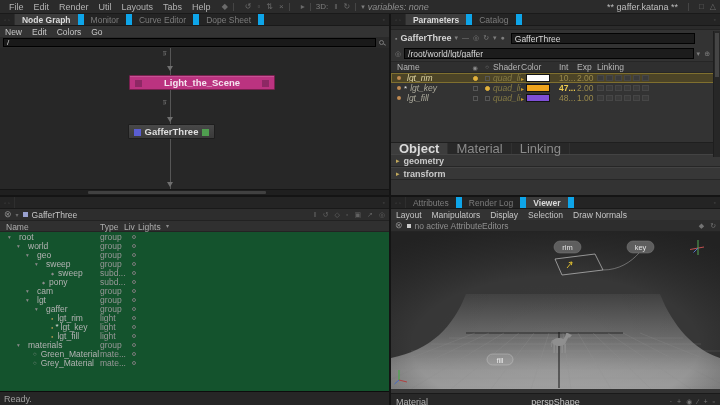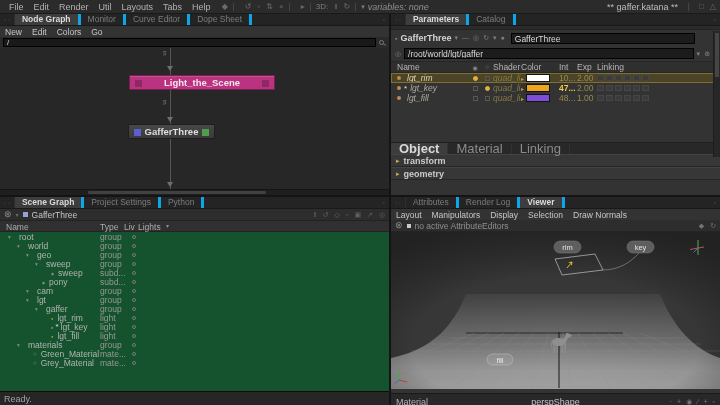--- a/index.html
+++ b/index.html
@@ -20,21 +20,21 @@
   
   .panel{position:absolute;background:#333;overflow:hidden}
   #p-nodegraph{left:0;top:14px;width:389px;height:181px}
   #p-params{left:391px;top:14px;width:329px;height:181px}
   #p-scenegraph{left:0;top:197px;width:389px;height:208px}
   #p-viewer{left:391px;top:197px;width:329px;height:208px}
 
   
   .tabbar{height:12px;background:#242424;display:flex;align-items:stretch;font-size:8.5px;color:#7c7c7c;border-bottom:1px solid #191919}
   .tb-grip{display:flex;align-items:center;gap:2px;color:#585858;font-size:6px;padding:0 4px;border-right:1px solid #2e2e2e}
-  .tab{display:flex;align-items:flex-start;padding:0 7px;border-right:3px solid #0ea5e9;white-space:nowrap}
+  .tab{display:flex;align-items:flex-end;padding:0 7px;border-right:6px solid #0ea5e9;white-space:nowrap}
   .tab.active{background:#3d3d3d;color:#dadada;font-weight:bold}
   .tb-end{margin-left:auto;display:flex;align-items:center;color:#575757;font-size:7px;padding:0 4px}
 
   
   .ng-menubar{height:11px;background:#333;display:flex;align-items:center;font-size:8.5px;color:#c7c7c7}
   .ng-menubar .mitem{padding:0 5px}
   .ng-pathrow{height:11px;background:#2a2a2a;display:flex;align-items:center;gap:3px;padding:0 3px}
   .ng-input{flex:1;height:9px;background:#191919;border:1px solid #000;color:#dcdcdc;font-size:8px;line-height:7px;padding-left:3px}
   .mag{width:5px;height:5px;border:1px solid #777;border-radius:50%;position:relative;margin-right:2px;flex:0 0 auto}
   .mag::after{content:"";position:absolute;width:3px;height:1px;background:#777;right:-3px;bottom:-1px;transform:rotate(38deg)}
@@ -385,48 +385,36 @@
         <span>Material</span>
       </div>
       <div class="pp-subtab">
         <span>Linking</span>
       </div>
     </div>
   <div>
 
       <div class="pp-section">
         <span class="sec-arrow">▸</span>
-        <span>transform</span>
+        <span>geometry</span>
       </div>
 
       <div class="pp-section">
         <span class="sec-arrow">▸</span>
-        <span>geometry</span>
+        <span>transform</span>
       </div>
     </div>
   <div class="v-scroll">
     <div class="handle"></div>
   </div>
 </div>
 
 <div class="panel" id="p-scenegraph">
   <div class="tabbar">
     <span class="tb-grip">◦ ◦</span>
-    <div style="display:flex">
-
-    <div class="tab active">
-          <span>Scene Graph</span>
-        </div>
-        <div class="tab">
-          <span>Project Settings</span>
-        </div>
-        <div class="tab">
-          <span>Python</span>
-        </div>
-      </div>
     <span class="tb-end">◦</span>
   </div>
   <div class="sg-toolbar">
     <span class="sg-x">⊗</span>
     <span class="sg-dd">▾</span>
     <span class="sg-node-sq"></span>
     <span class="sg-node-name">GafferThree</span>
     <div class="sg-ticons">
 
     <span class="icon-btn">‖</span>

